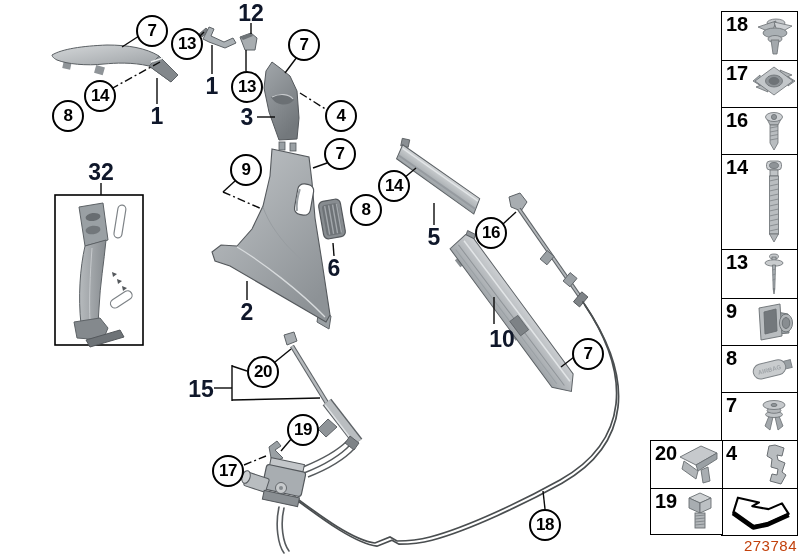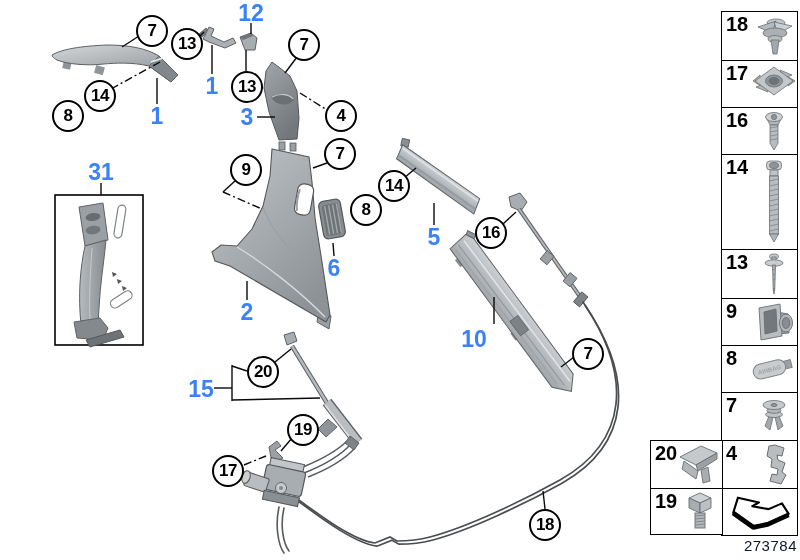--- a/index.html
+++ b/index.html
@@ -4,31 +4,31 @@
 <style>
   html,body{margin:0;padding:0;background:#fff;}
   .stage{position:relative;width:800px;height:560px;background:#fff;overflow:hidden;
          font-family:"Liberation Sans",sans-serif;}
   svg{display:block;}
   #canvas{position:absolute;left:0;top:0;}
   .co{position:absolute;width:32px;height:32px;box-sizing:border-box;border:2px solid #000;
       border-radius:50%;background:#fff;color:#000;font-weight:bold;font-size:17px;
       line-height:28px;text-align:center;letter-spacing:-0.5px;z-index:5;}
   .pl{position:absolute;transform:translate(-50%,-50%);font-weight:bold;font-size:23px;
-      color:#3b82f6;z-index:5;white-space:nowrap;}
+      color:#0f172a;z-index:5;white-space:nowrap;}
   .legend-main{position:absolute;left:721px;top:11px;width:77px;box-sizing:border-box;
       border:1.5px solid #000;background:#fff;z-index:6;}
   .legend-side{position:absolute;left:650px;top:440px;width:73px;box-sizing:border-box;
       border:1.5px solid #000;background:#fff;z-index:6;}
   .lg-cell{position:relative;box-sizing:border-box;border-top:1.5px solid #000;background:#fff;}
   .lg-cell:first-child{border-top:none;}
   .lg-num{position:absolute;left:4px;top:1px;font-weight:bold;font-size:20px;color:#000;}
   .lg-ico{position:absolute;right:1px;top:50%;transform:translateY(-50%);}
   .docnum{position:absolute;left:715px;top:537px;width:82px;text-align:right;
-      font-size:15px;color:#0f172a;letter-spacing:0.5px;z-index:6;}
+      font-size:15px;color:#c2410c;letter-spacing:0.5px;z-index:6;}
 </style>
 </head>
 <body>
 
 <div class="stage">
 
   <svg id="canvas" width="800" height="560" viewBox="0 0 800 560">
     <defs>
       <linearGradient id="g1" x1="0" y1="0" x2="0.6" y2="1">
         <stop offset="0" stop-color="#d4d7d9"></stop>
@@ -229,26 +229,26 @@
   <div class="co" style="left:247px;top:356px">20</div>
   <div class="co" style="left:287px;top:414px">19</div>
   <div class="co" style="left:212px;top:455px">17</div>
   <div class="co" style="left:572px;top:338px">7</div>
   <div class="co" style="left:529px;top:509px">18</div>
 
   <div class="pl" style="left:251px;top:13px">12</div>
   <div class="pl" style="left:212px;top:86px">1</div>
   <div class="pl" style="left:247px;top:117px">3</div>
   <div class="pl" style="left:157px;top:116px">1</div>
-  <div class="pl" style="left:101px;top:172px">31</div>
+  <div class="pl" style="left:101px;top:172px">32</div>
   <div class="pl" style="left:247px;top:312px">2</div>
   <div class="pl" style="left:334px;top:268px">6</div>
   <div class="pl" style="left:434px;top:237px">5</div>
   <div class="pl" style="left:201px;top:389px">15</div>
-  <div class="pl" style="left:474px;top:339px">10</div>
+  <div class="pl" style="left:502px;top:339px">10</div>
 
   <div class="legend-main">
 
     <div class="lg-cell" style="height:47.5px">
       <span class="lg-num">18</span>
       <span class="lg-ico">
         <svg width="44" height="44" viewBox="0 0 44 44">
           <g stroke="#696e72" stroke-width="0.8">
             <ellipse cx="24" cy="9" rx="9" ry="4" fill="#c6c9cc"></ellipse>
             <polygon points="24,7 6,13 20,19" fill="#b6babd"></polygon>

